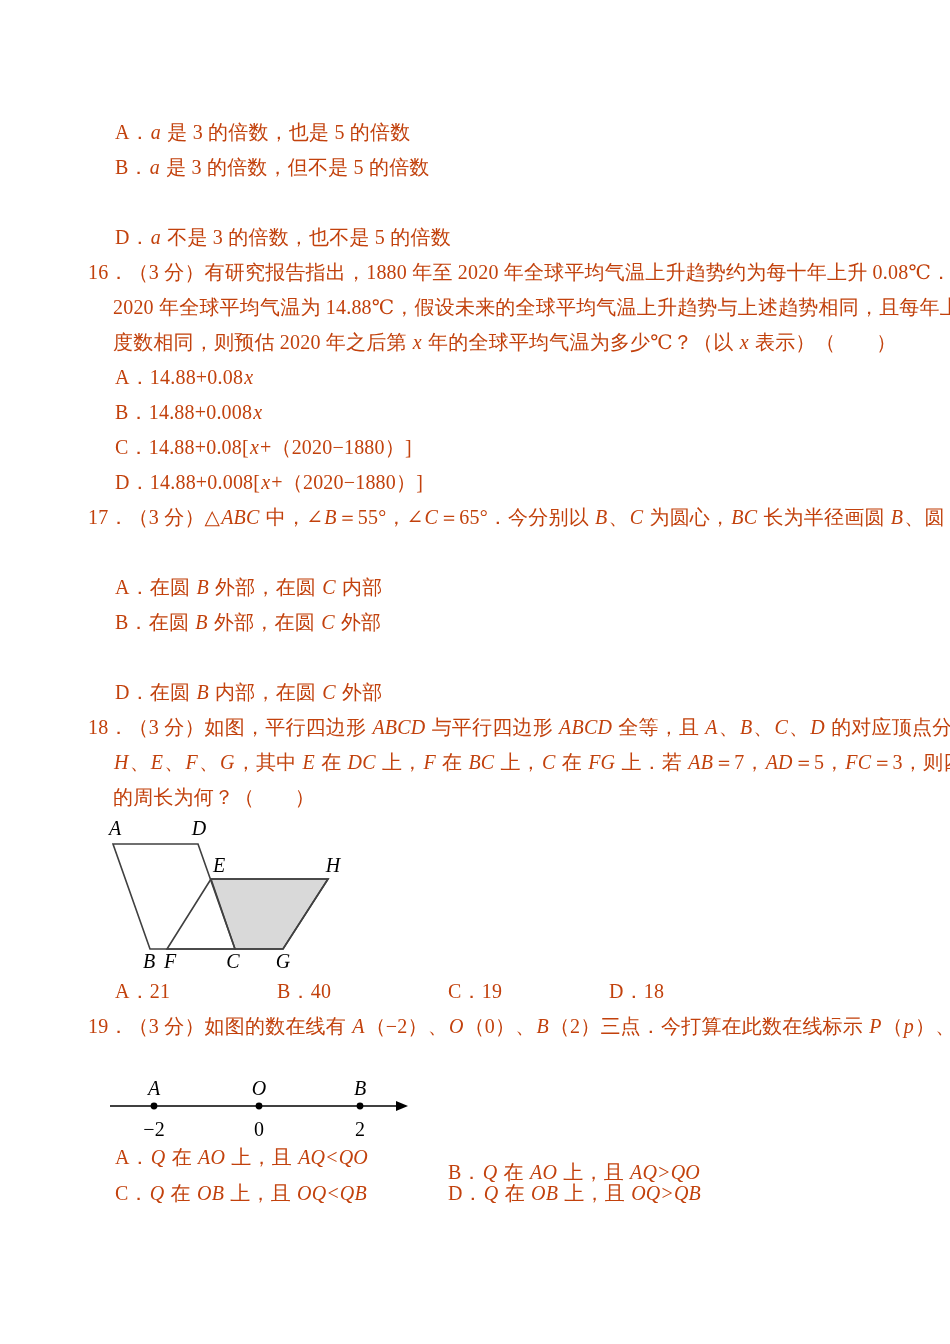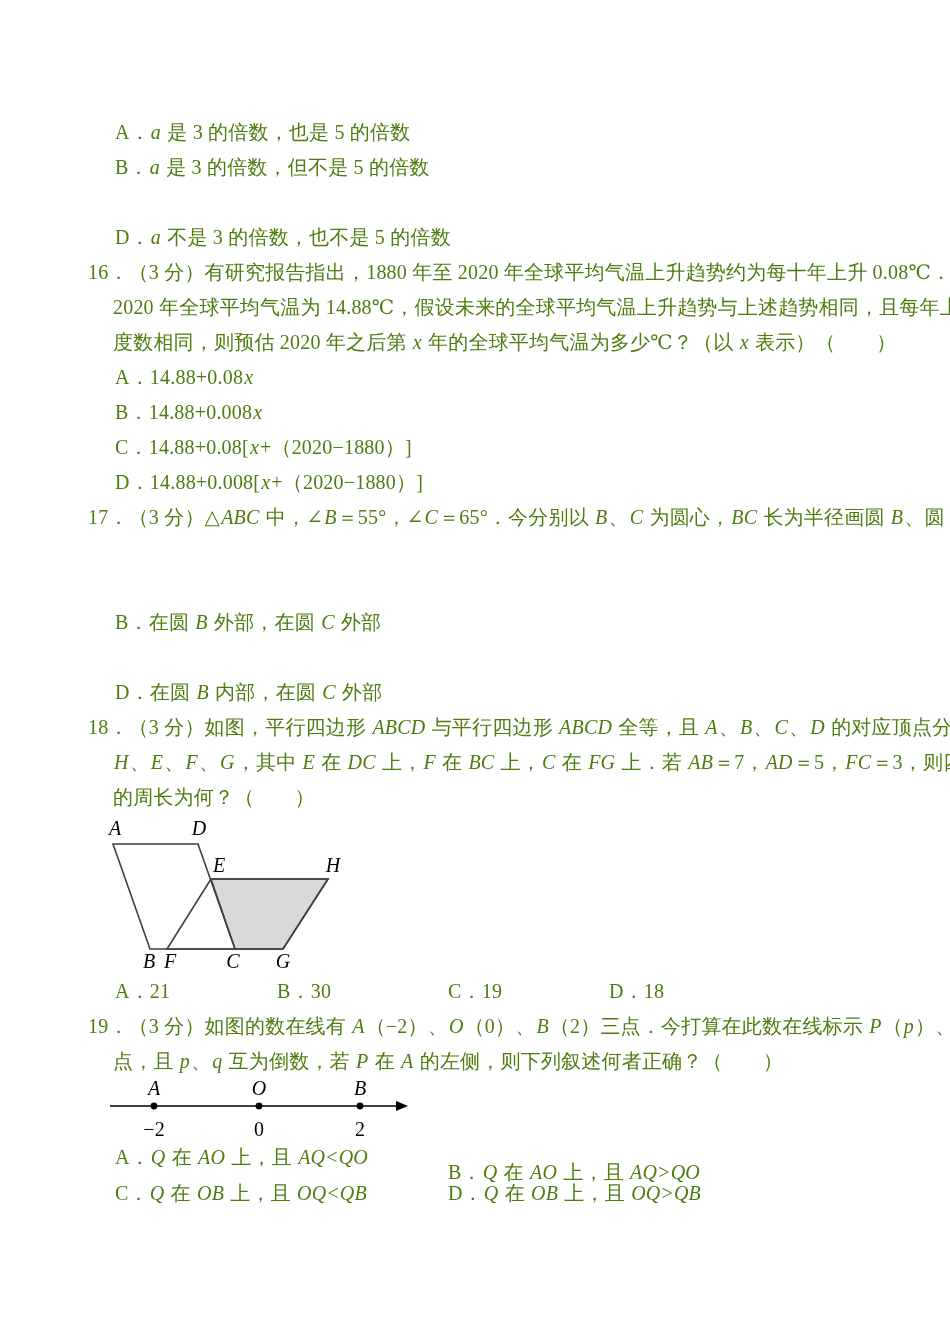--- a/index.html
+++ b/index.html
@@ -1,21 +1,21 @@
 <!DOCTYPE html>
 <html><head>
 <meta charset="utf-8">
 <style>
   html,body{margin:0;padding:0;background:#fff;}
   #page{
     position:relative;
     width:950px;height:1344px;
     background:#ffffff;
     font-family:"Liberation Serif","DejaVu Serif",serif;
-    color:#4d7c0f;
+    color:#c2410c;
     overflow:hidden;
   }
   .ln{
     position:absolute;
     font-size:20px;
     line-height:1;
     white-space:nowrap;
     letter-spacing:0.2px;
   }
   .ln i{font-style:italic;padding:0 1px;}
@@ -37,20 +37,21 @@
 
   <div class="ln qnum" style="top:262px">16．（3 分）有研究报告指出，1880 年至 2020 年全球平均气温上升趋势约为每十年上升 0.08℃．已知</div>
   <div class="ln cont" style="top:297px">2020 年全球平均气温为 14.88℃，假设未来的全球平均气温上升趋势与上述趋势相同，且每年上升的</div>
   <div class="ln cont" style="top:332px">度数相同，则预估 2020 年之后第 <i>x</i> 年的全球平均气温为多少℃？（以 <i>x</i> 表示）（　　）</div>
   <div class="ln opt" style="top:367px">A．14.88+0.08<i>x</i></div>
   <div class="ln opt" style="top:402px">B．14.88+0.008<i>x</i></div>
   <div class="ln opt" style="top:437px">C．14.88+0.08[<i>x</i>+（2020−1880）]</div>
   <div class="ln opt" style="top:472px">D．14.88+0.008[<i>x</i>+（2020−1880）]</div>
 
   <div class="ln qnum" style="top:507px">17．（3 分）△<i>ABC</i> 中，∠<i>B</i>＝55°，∠<i>C</i>＝65°．今分别以 <i>B</i>、<i>C</i> 为圆心，<i>BC</i> 长为半径画圆 <i>B</i>、圆 <i>C</i>，关于 </div>
+  <div class="ln opt" style="top:577px">A．在圆 <i>B</i> 外部，在圆 <i>C</i> 内部</div>
   <div class="ln opt" style="top:612px">B．在圆 <i>B</i> 外部，在圆 <i>C</i> 外部</div>
   <div class="ln opt" style="top:682px">D．在圆 <i>B</i> 内部，在圆 <i>C</i> 外部</div>
 
   <div class="ln qnum" style="top:717px">18．（3 分）如图，平行四边形 <i>ABCD</i> 与平行四边形 <i>ABCD</i> 全等，且 <i>A</i>、<i>B</i>、<i>C</i>、<i>D</i> 的对应顶点分别是</div>
   <div class="ln cont" style="top:752px"><i>H</i>、<i>E</i>、<i>F</i>、<i>G</i>，其中 <i>E</i> 在 <i>DC</i> 上，<i>F</i> 在 <i>BC</i> 上，<i>C</i> 在 <i>FG</i> 上．若 <i>AB</i>＝7，<i>AD</i>＝5，<i>FC</i>＝3，则四边形 </div>
   <div class="ln cont" style="top:787px">的周长为何？（　　）</div>
 
   <svg style="position:absolute;left:95px;top:817px" width="270" height="165" viewBox="0 0 270 165">
 
     <polygon points="116,62 140,132 188,132 233,62" fill="#d9d9d9" stroke="#404040" stroke-width="1.6"></polygon>
@@ -62,26 +63,25 @@
     <text class="vlab" x="104" y="18" text-anchor="middle">D</text>
     <text class="vlab" x="124" y="55" text-anchor="middle">E</text>
     <text class="vlab" x="238" y="55" text-anchor="middle">H</text>
     <text class="vlab" x="54" y="151" text-anchor="middle">B</text>
     <text class="vlab" x="75" y="151" text-anchor="middle">F</text>
     <text class="vlab" x="138" y="151" text-anchor="middle">C</text>
     <text class="vlab" x="188" y="151" text-anchor="middle">G</text>
   </svg>
 
   <div class="ln" style="top:981px;left:115px">A．21</div>
-  <div class="ln" style="top:981px;left:277px">B．30</div>
+  <div class="ln" style="top:981px;left:277px">B．40</div>
   <div class="ln" style="top:981px;left:448px">C．19</div>
   <div class="ln" style="top:981px;left:609px">D．18</div>
 
   <div class="ln qnum" style="top:1016px">19．（3 分）如图的数在线有 <i>A</i>（−2）、<i>O</i>（0）、<i>B</i>（2）三点．今打算在此数在线标示 <i>P</i>（<i>p</i>）、（）两</div>
-  <div class="ln cont" style="top:1051px">点，且 <i>p</i>、<i>q</i> 互为倒数，若 <i>P</i> 在 <i>A</i> 的左侧，则下列叙述何者正确？（　　）</div>
 
   <svg style="position:absolute;left:100px;top:1080px" width="320" height="62" viewBox="0 0 320 62">
     <line x1="10" y1="26" x2="300" y2="26" stroke="#000" stroke-width="1.6"></line>
     <polygon points="296,21 308,26 296,31" fill="#000"></polygon>
     <circle cx="54" cy="26" r="3.4" fill="#000"></circle>
     <circle cx="159" cy="26" r="3.4" fill="#000"></circle>
     <circle cx="260" cy="26" r="3.4" fill="#000"></circle>
     <text class="vlab" x="54" y="15" text-anchor="middle">A</text>
     <text class="vlab" x="159" y="15" text-anchor="middle">O</text>
     <text class="vlab" x="260" y="15" text-anchor="middle">B</text>

